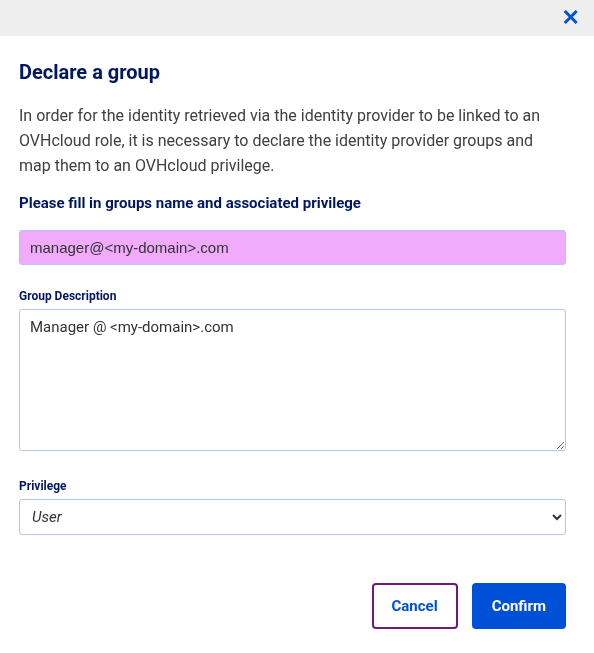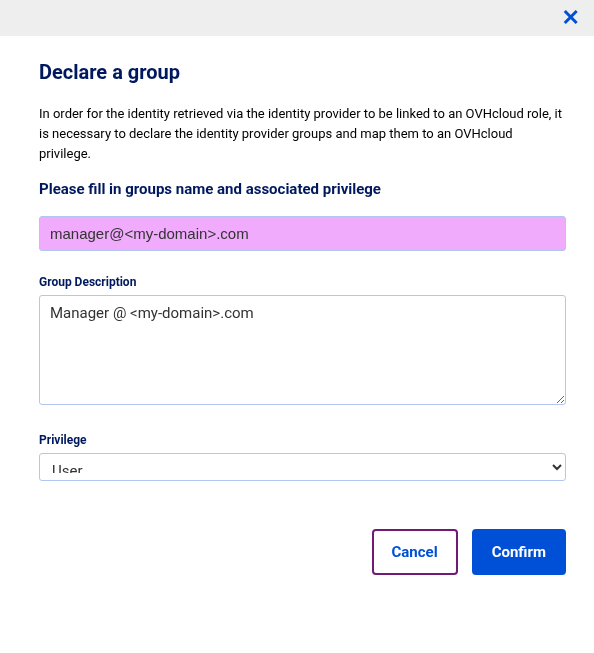--- a/index.html
+++ b/index.html
@@ -24,31 +24,31 @@
     }
     .close-icon {
       color: #0050d7;
       font-size: 22px;
       font-weight: bold;
       cursor: pointer;
       line-height: 1;
       padding: 4px;
     }
     .content {
-      padding: 24px 28px 20px 39px;
+      padding: 24px 28px 20px 19px;
     }
     .title {
       color: #00185e;
       font-size: 20px;
       font-weight: 700;
       margin-bottom: 20px;
     }
     .intro-text {
-      color: #000000;
-      font-size: 13px;
+      color: #404040;
+      font-size: 16px;
       line-height: 1.55;
       margin-bottom: 16px;
     }
     .subtitle {
       color: #00185e;
       font-size: 15px;
       font-weight: 700;
       margin-bottom: 18px;
     }
     .form-group {
@@ -73,33 +73,34 @@
     }
     .textarea {
       width: 100%;
       border: 1px solid #b1c6f0;
       border-radius: 3px;
       padding: 8px 10px;
       font-size: 15px;
       color: #333333;
       font-family: inherit;
       background: #ffffff;
-      height: 110px;
+      height: 142px;
       resize: both;
     }
     .select {
       width: 100%;
       border: 1px solid #b1c6f0;
       border-radius: 3px;
       padding: 7px 8px;
       font-size: 15px;
       color: #333333;
       font-family: inherit;
       background: #ffffff;
-      height: 28px;
+      height: 36px;
+      font-style: italic;
     }
     .button-row {
       display: flex;
       justify-content: flex-end;
       gap: 14px;
       margin-top: 48px;
     }
     .btn {
       padding: 12px 18px;
       font-size: 15px;

